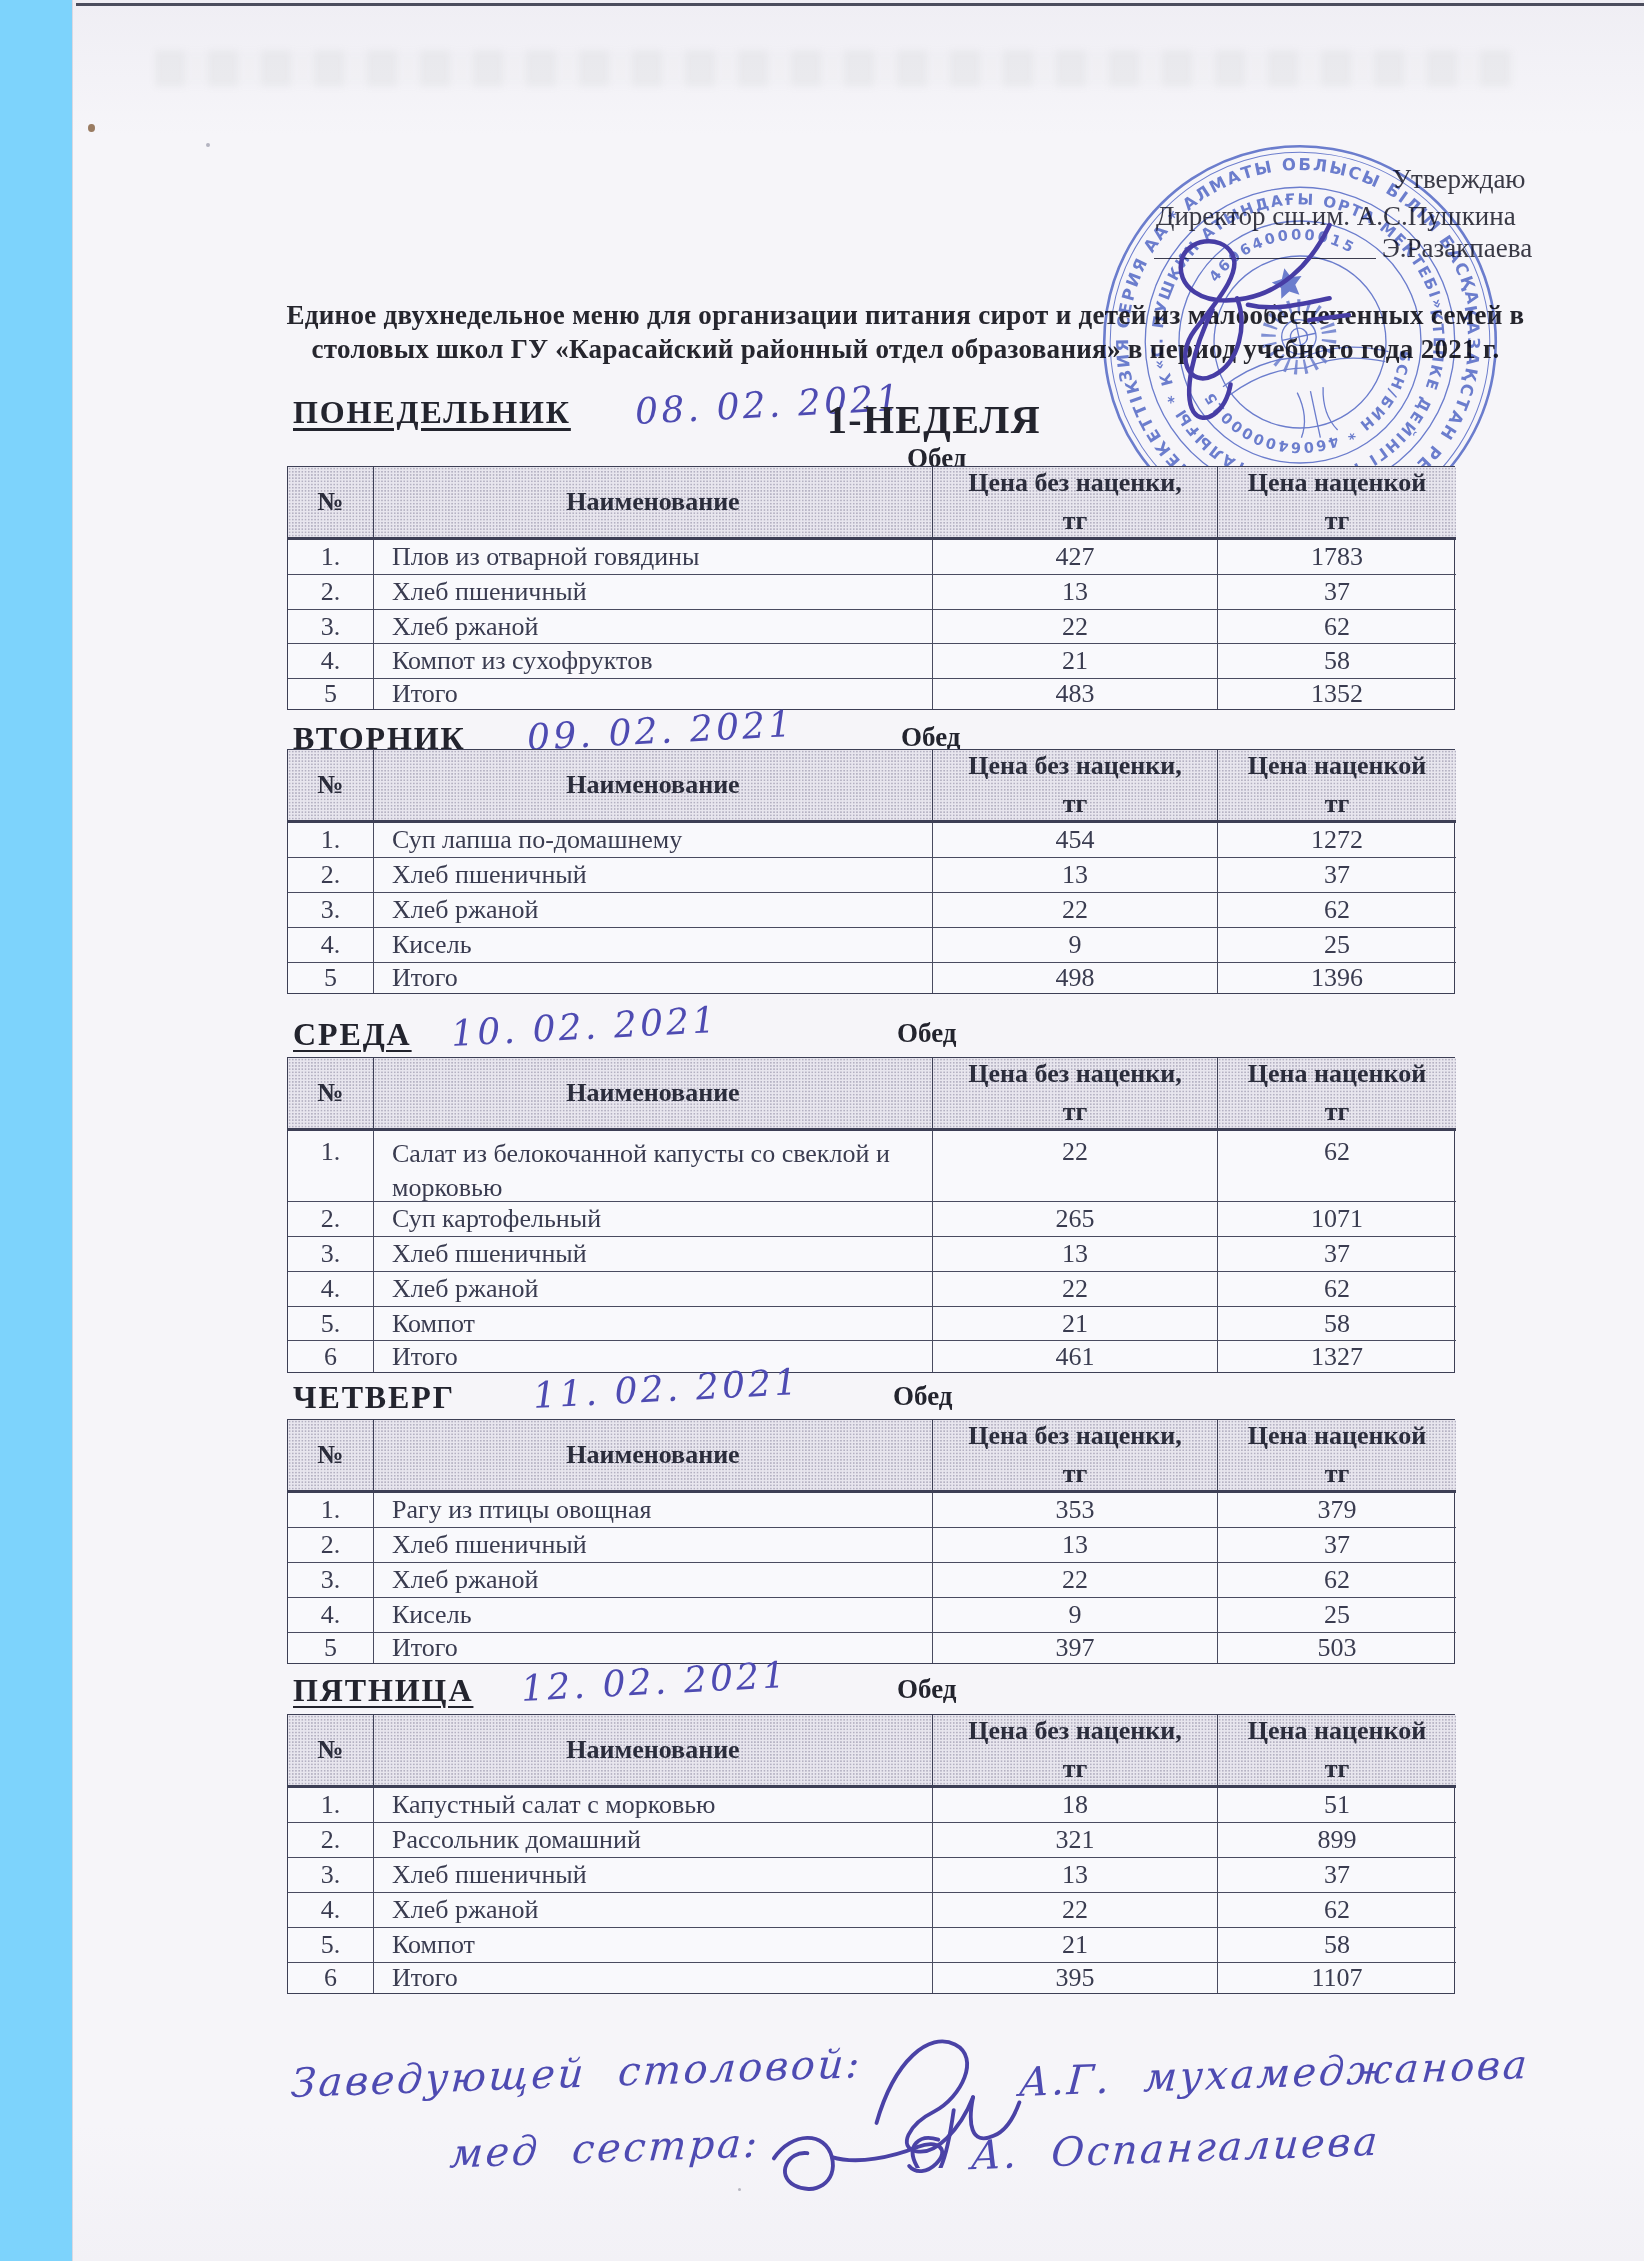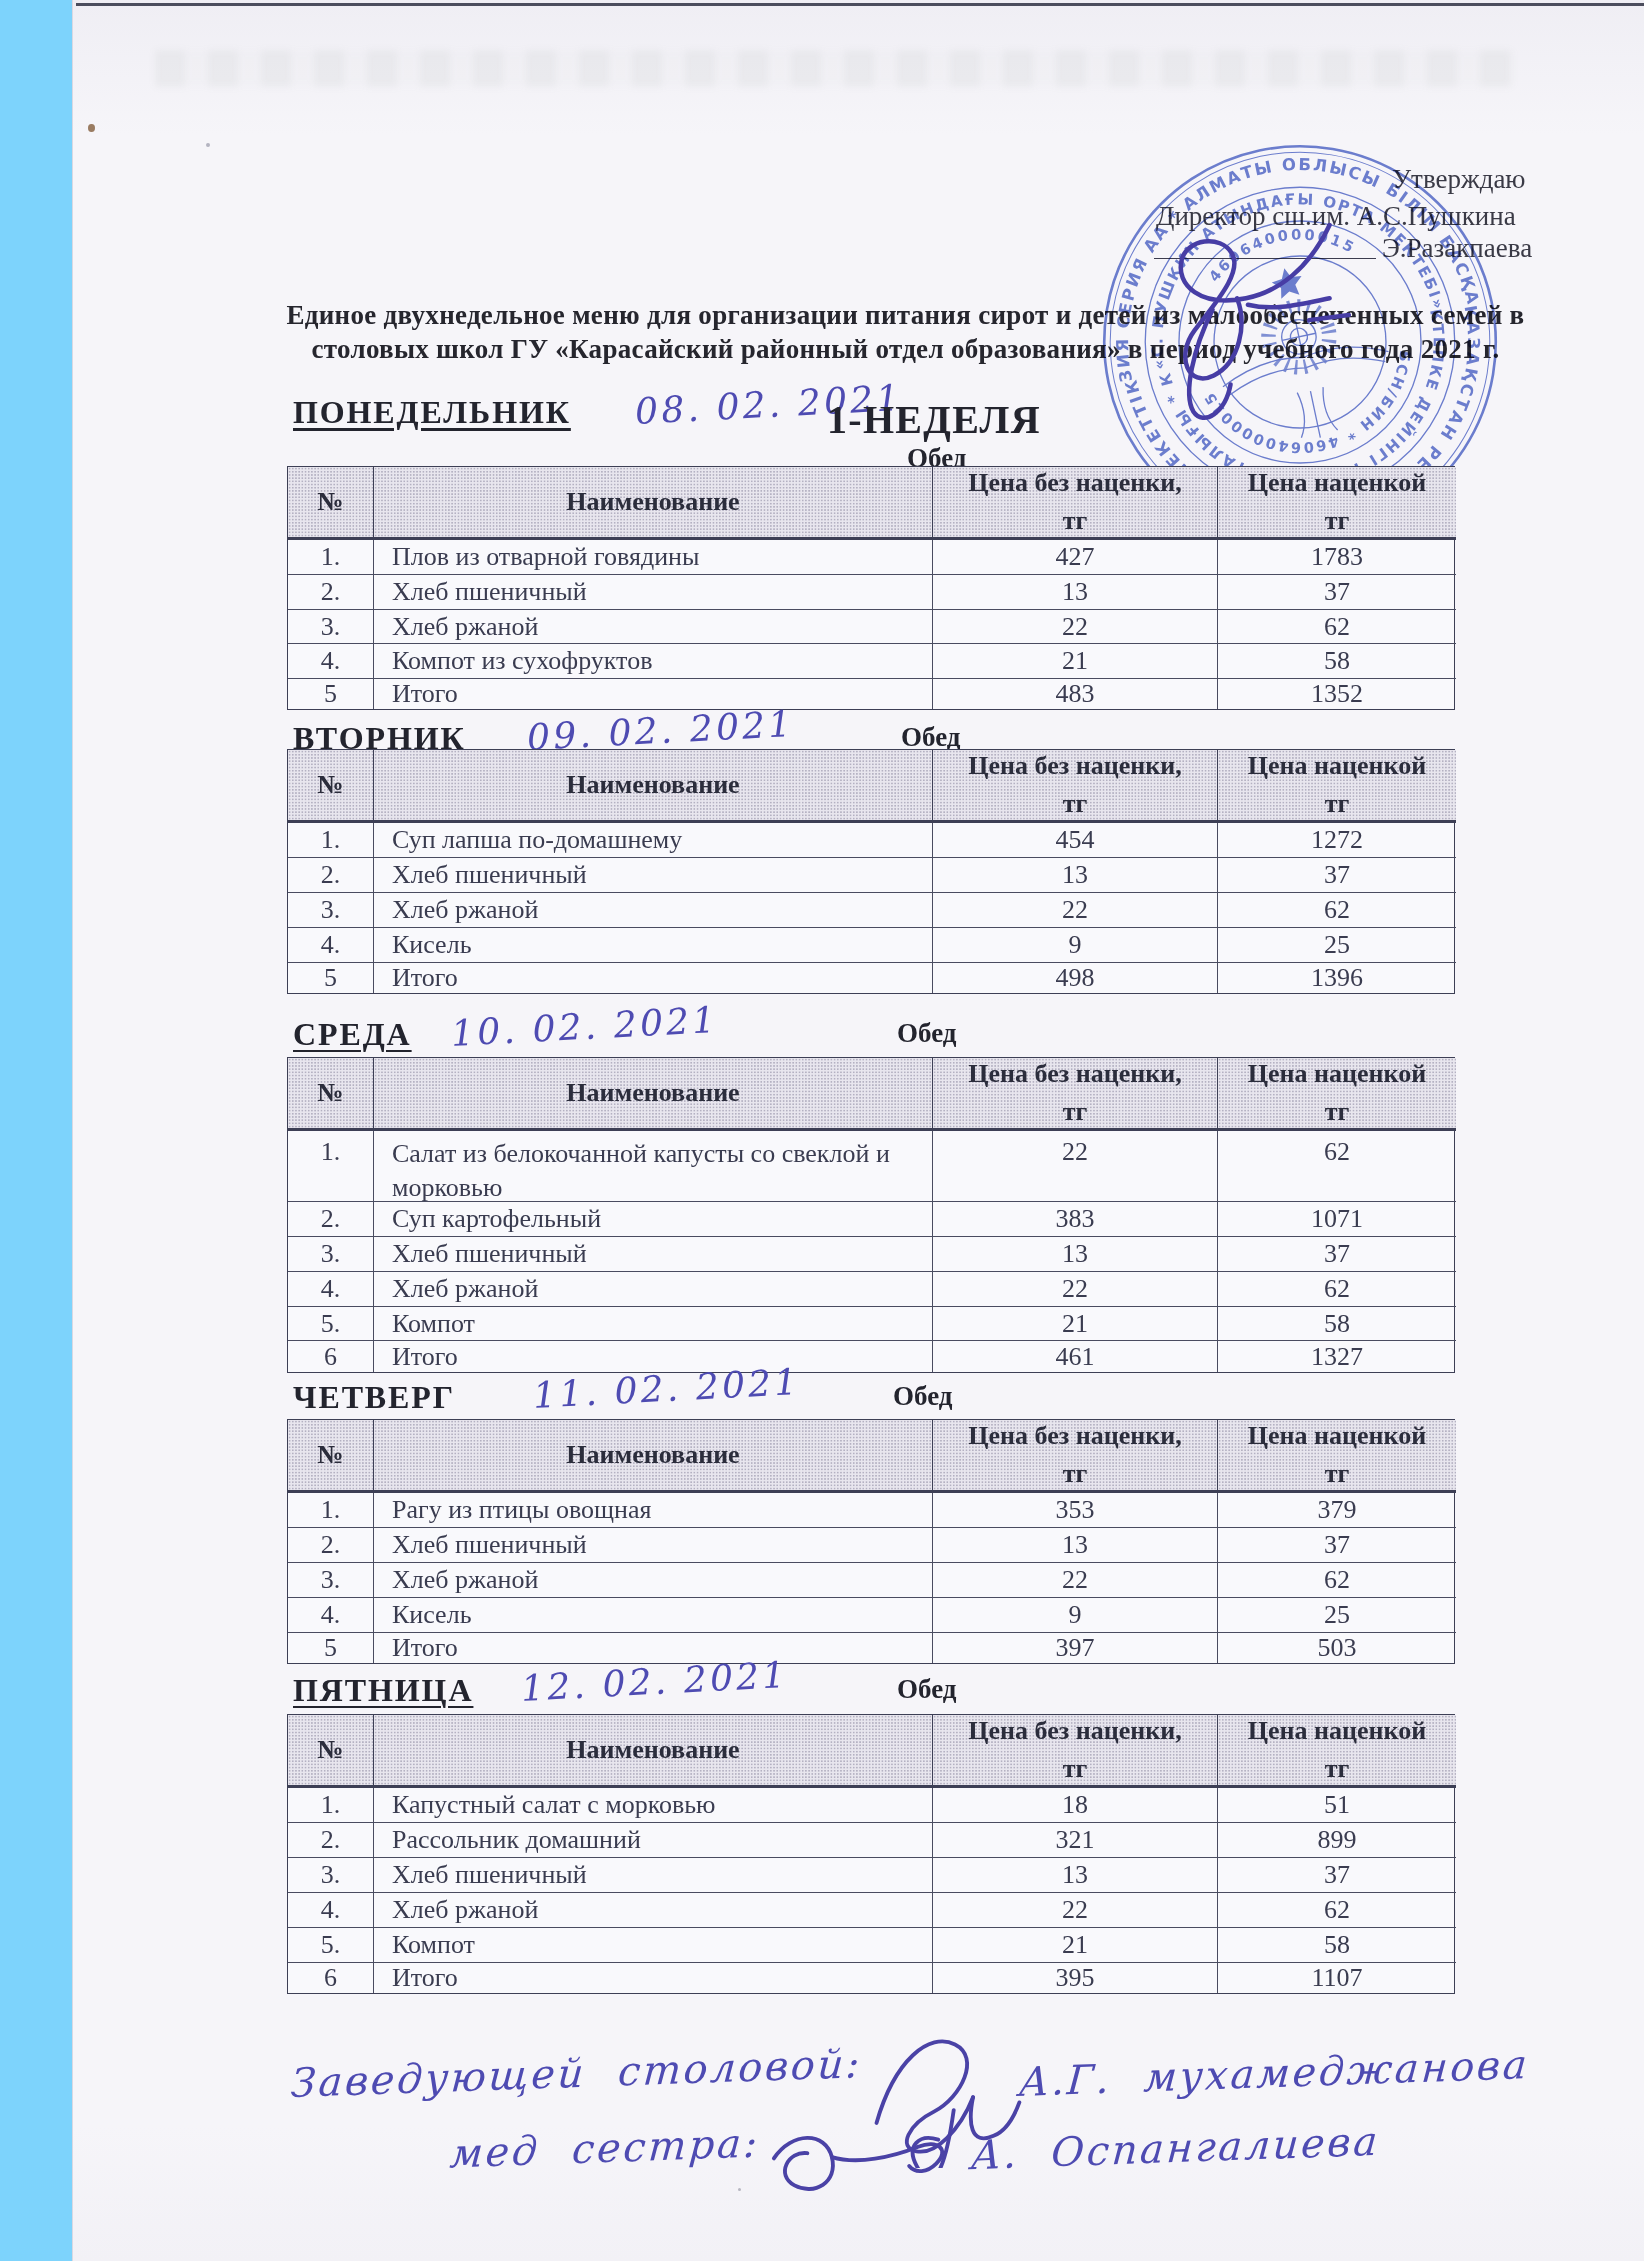--- a/index.html
+++ b/index.html
@@ -226,21 +226,21 @@
           <div class="hcell">
             <div>Цена наценкой</div>
             <div>тг</div>
           </div>
           <div class="cell num tall">1.</div>
           <div class="cell name tall">Салат из белокочанной капусты со свеклой и морковью</div>
           <div class="cell val tall">22</div>
           <div class="cell val tall">62</div>
           <div class="cell num">2.</div>
           <div class="cell name">Суп картофельный</div>
-          <div class="cell val">383</div>
+          <div class="cell val">265</div>
           <div class="cell val">1071</div>
           <div class="cell num">3.</div>
           <div class="cell name">Хлеб пшеничный</div>
           <div class="cell val">13</div>
           <div class="cell val">37</div>
           <div class="cell num">4.</div>
           <div class="cell name">Хлеб ржаной</div>
           <div class="cell val">22</div>
           <div class="cell val">62</div>
           <div class="cell num">5.</div>

